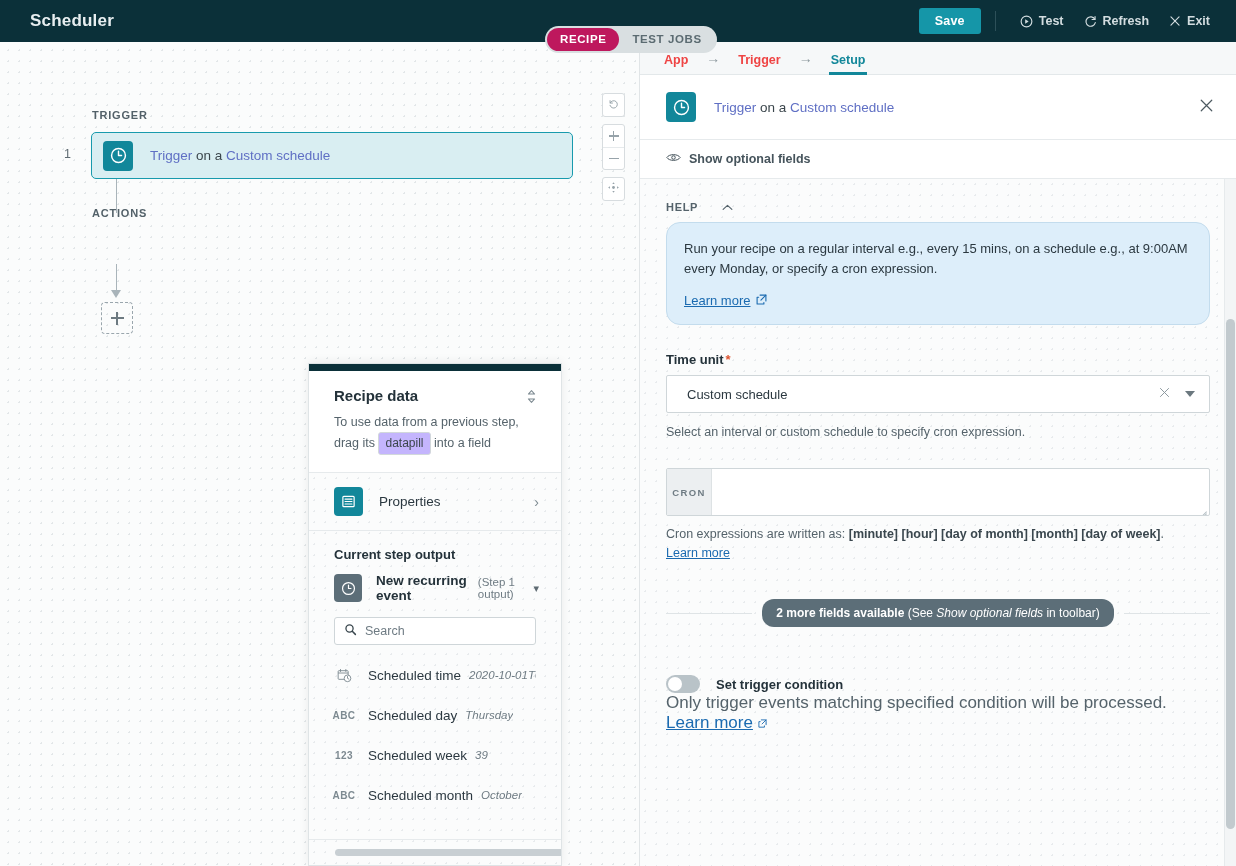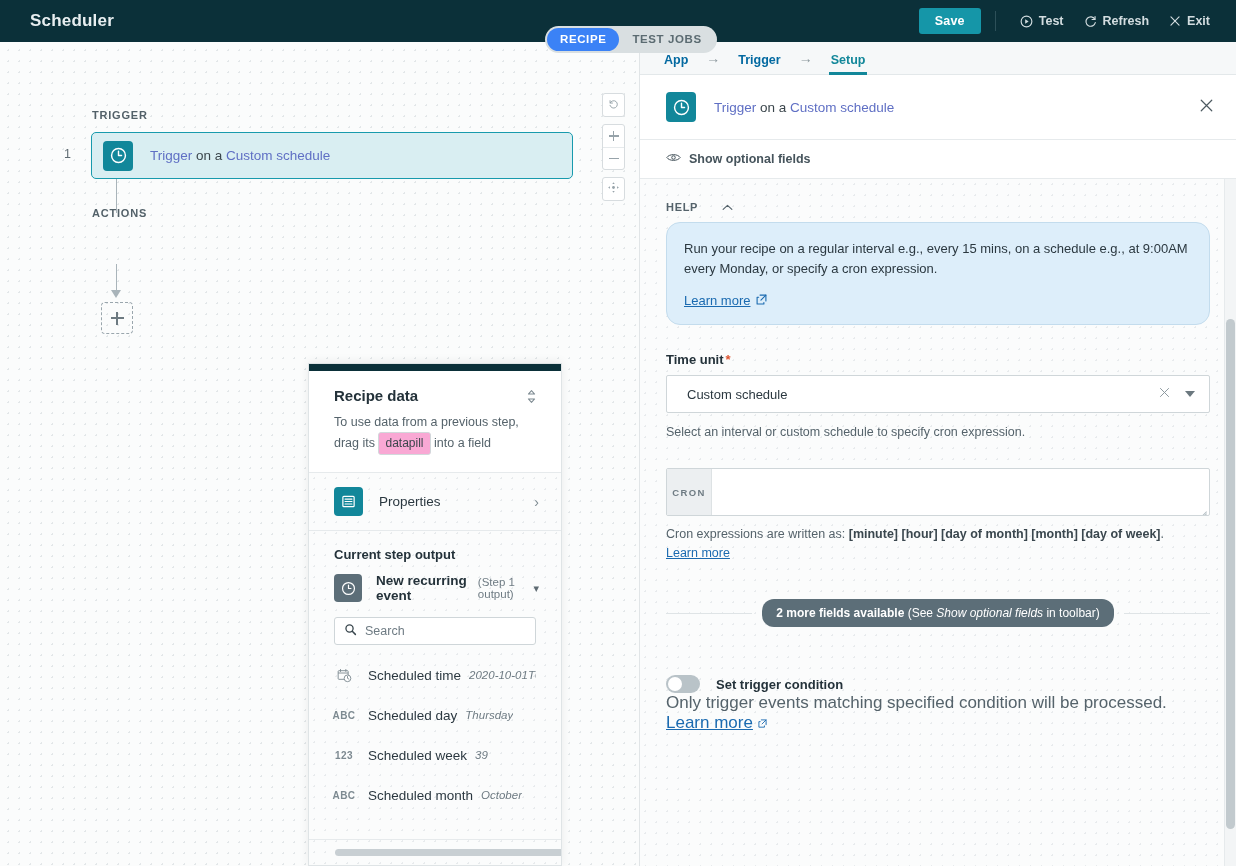--- a/index.html
+++ b/index.html
@@ -41,21 +41,21 @@
     position: absolute; top: 26px; left: 545px; z-index: 6;
     display: flex; align-items: center;
     background: #d9dfe1; border-radius: 14px; padding: 2px;
     height: 27px;
   }
   .modeswitch .seg {
     font-size: 11.5px; font-weight: 700; letter-spacing: .6px;
     padding: 0 13px; height: 23px; line-height: 23px; border-radius: 12px;
     cursor: pointer; color: #5b6b71;
   }
-  .modeswitch .seg.active { background: #3b82f6; color: #ffffff; }
+  .modeswitch .seg.active { background: #be185d; color: #ffffff; }
 
   
   .canvas {
     position: absolute; top: 42px; left: 0; width: 640px; height: 824px;
     background-color: #fbfcfc;
     background-image: radial-gradient(#e3e7e9 1px, transparent 1px);
     background-size: 11px 11px;
     background-position: 3px 3px;
     border-right: 1px solid #e1e5e7;
     overflow: hidden;
@@ -128,21 +128,21 @@
     display: flex; flex-direction: column;
   }
   .rd-topbar { height: 7px; background: #0b3039; flex: none; }
   .rd-head { padding: 16px 22px 17px 25px; border-bottom: 1px solid #e6eaec; flex: none; }
   .rd-title-row { display: flex; align-items: flex-start; }
   .rd-title { font-size: 15px; font-weight: 700; color: #24323a; }
   .rd-collapse { margin-left: auto; cursor: pointer; padding: 2px; }
   .rd-sub { font-size: 12.5px; color: #55636b; line-height: 19px; margin-top: 3px; max-width: 250px; }
   .pill {
     display: inline-block; border: 1px solid #d2d8db; border-radius: 3px;
-    background: #f9a8d4; padding: 1px 6px; font-size: 12px; color: #3b464c;
+    background: #c4b5fd; padding: 1px 6px; font-size: 12px; color: #3b464c;
   }
   .rd-body {
     flex: 1; overflow: hidden; position: relative;
     background-color: #fbfcfc;
     background-image: radial-gradient(#e8ebed 1px, transparent 1px);
     background-size: 11px 11px;
   }
   .prop-row {
     display: flex; align-items: center; padding: 14px 22px 14px 25px;
     border-bottom: 1px solid #e6eaec; cursor: pointer;
@@ -201,21 +201,21 @@
   
   .setup {
     position: absolute; left: 640px; top: 42px; width: 596px; height: 824px;
     background: #ffffff; display: flex; flex-direction: column;
   }
   .crumbs {
     height: 33px; display: flex; align-items: center; padding-left: 22px;
     background: #f6f8f9; border-bottom: 1px solid #e3e8ea; flex: none;
   }
   .crumb {
-    font-size: 12.5px; font-weight: 700; color: #0369a1;
+    font-size: 12.5px; font-weight: 700; color: #ef4444;
     padding: 0 2px; height: 33px; line-height: 36px; cursor: pointer;
   }
   .crumb.active { color: #12879a; box-shadow: inset 0 -3px 0 #12879a; }
   .crumb-arrow { color: #8b979d; margin: 0 16px; font-size: 14px; }
 
   .setup-head {
     display: flex; align-items: center; padding: 17px 18px 17px 26px; flex: none;
   }
   .sh-icon {
     width: 30px; height: 30px; background: #12879a; border-radius: 4px;

